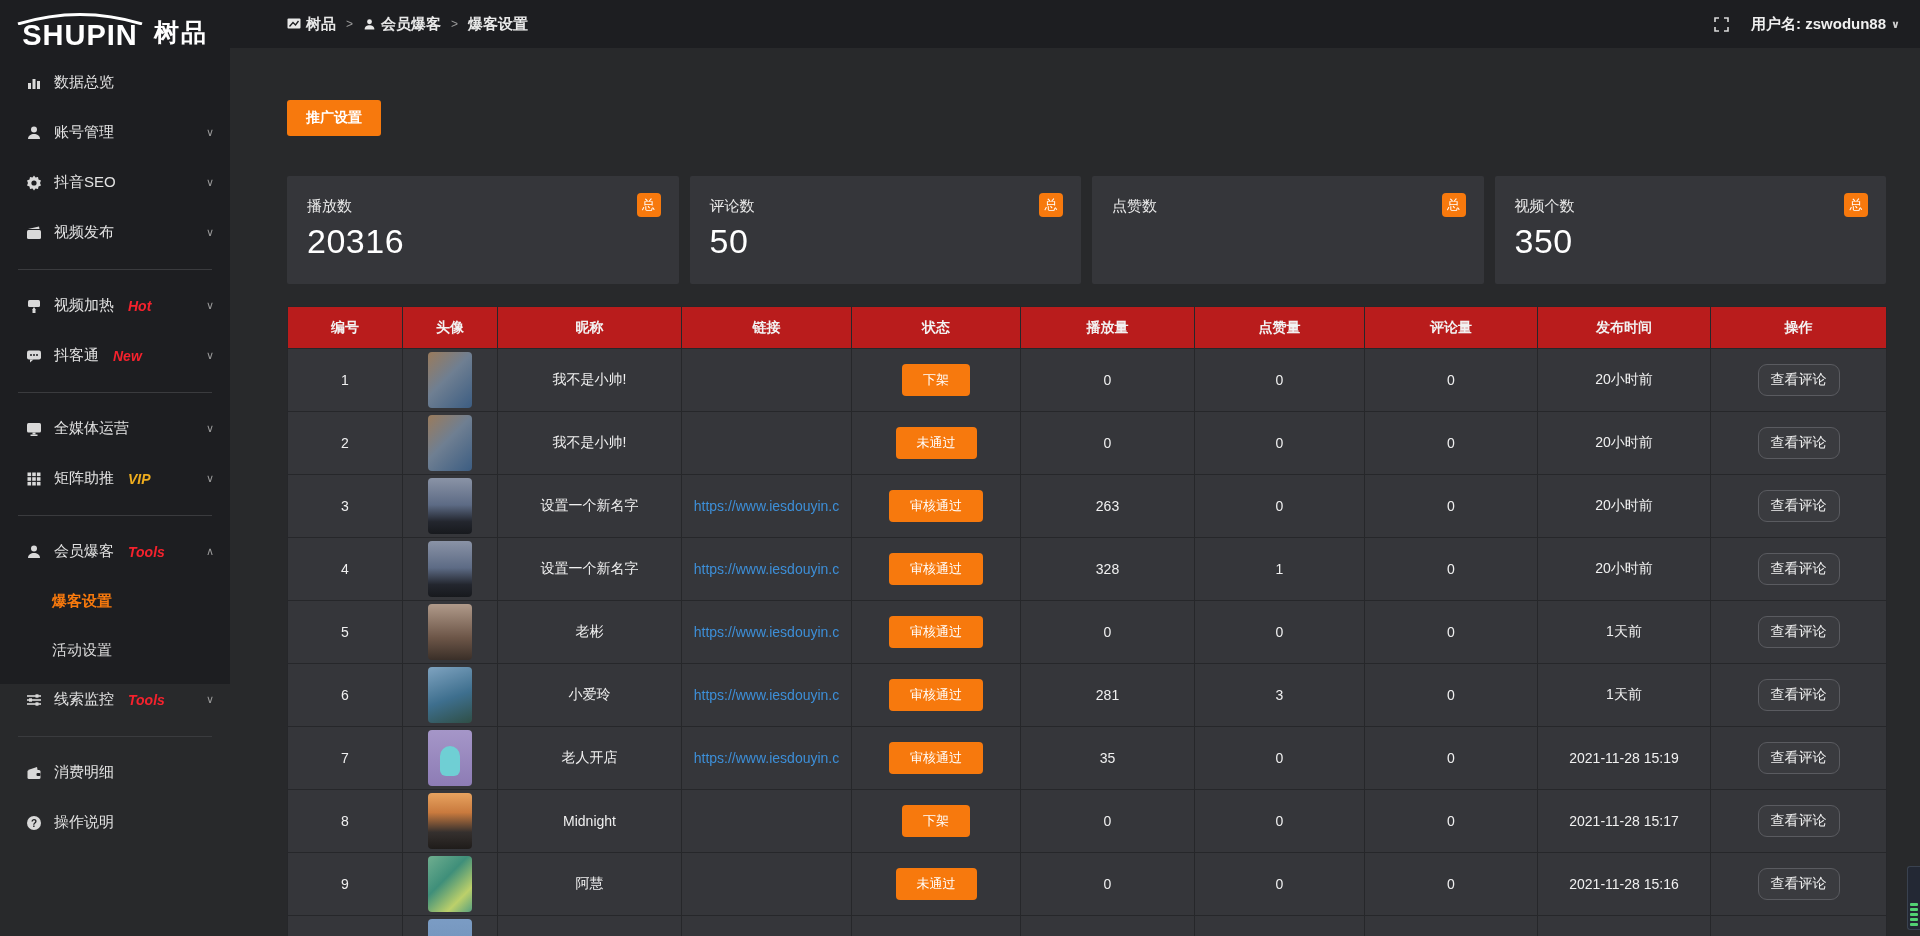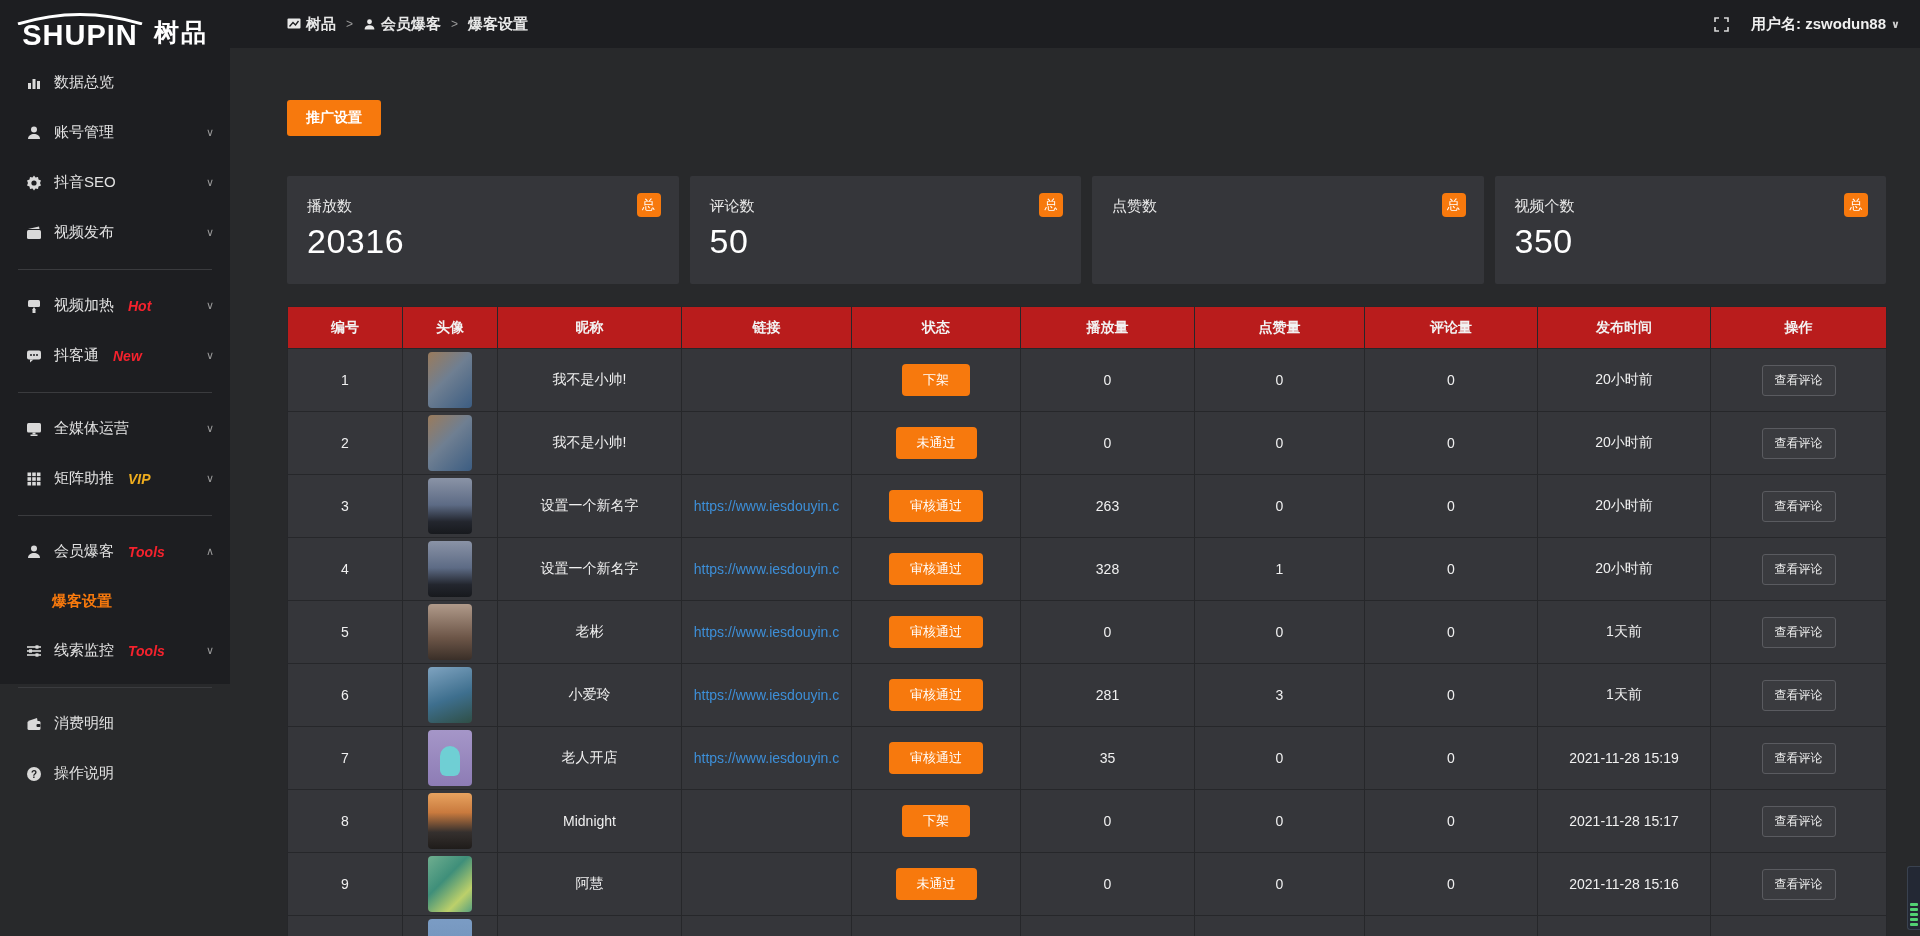--- a/index.html
+++ b/index.html
@@ -64,22 +64,22 @@
   .av6{background:linear-gradient(160deg,#7fa3c0 0%,#3e6f8e 55%,#2f4f46 100%);}
   .av7{background:linear-gradient(180deg,#a596c8 0%,#8d7cb5 100%);}
   .av7::after{content:"";position:absolute;left:12px;top:16px;width:20px;height:30px;
     border-radius:10px 10px 6px 6px;background:#6fcfd4;}
   .av8{background:linear-gradient(180deg,#e8a35f 0%,#c97a3e 35%,#35302e 70%,#1f1c1a 100%);}
   .av9{background:linear-gradient(135deg,#6fae8f 0%,#3f8f7a 40%,#bcd06a 75%,#57a07f 100%);}
   .av10{background:linear-gradient(180deg,#7b9cc4 0%,#6b8cb4 100%);}
   .link-text{color:#3d8fd8;cursor:pointer;}
   .status-badge{display:inline-block;background:#f7790d;color:#fff;font-size:13px;
     padding:7px 21px;border-radius:4px;}
-  .action-btn{background:#3a3b3f;border:1px solid #5a5b60;color:#f0f0f0;font-size:12px;
-    padding:6px 12px;border-radius:3px;cursor:pointer;font-family:inherit;}
+  .action-btn{background:#3a3b3f;border:1px solid #5a5b60;color:#f0f0f0;font-size:14px;
+    padding:6px 12px;border-radius:9px;cursor:pointer;font-family:inherit;}
 
   
   .floating-widget{position:absolute;right:0;bottom:6px;width:13px;height:64px;
     background:#232834;border:1px solid #3a4250;border-right:none;border-radius:3px 0 0 3px;
     z-index:5;display:flex;flex-direction:column;justify-content:flex-end;gap:2px;padding:3px 2px;}
   .fw-bar{height:3px;background:#52d273;border-radius:1px;}
 </style>
 </head>
 <body>
 
@@ -215,20 +215,23 @@
             <path d="M2 14 C2 10.5 5 9 8 9 C11 9 14 10.5 14 14 Z" fill="#d9d9d9"></path>
           </svg>
         </span>
       <span class="mi-label">会员爆客</span>
       <span class="mi-tag tag-red">Tools</span>
       <span class="chev">∧</span>
     </div>
 
     <div class="submenu-item active">
       <span>爆客设置</span>
+    </div>
+    <div class="submenu-item">
+      <span>活动设置</span>
     </div>
 
     <div class="menu-item">
       <span class="mi-icon">
           <svg width="16" height="16" viewBox="0 0 16 16">
             <g stroke="#d9d9d9" stroke-width="1.6">
               <line x1="1" y1="4" x2="15" y2="4"></line>
               <line x1="1" y1="8" x2="15" y2="8"></line>
               <line x1="1" y1="12" x2="15" y2="12"></line>
             </g>

